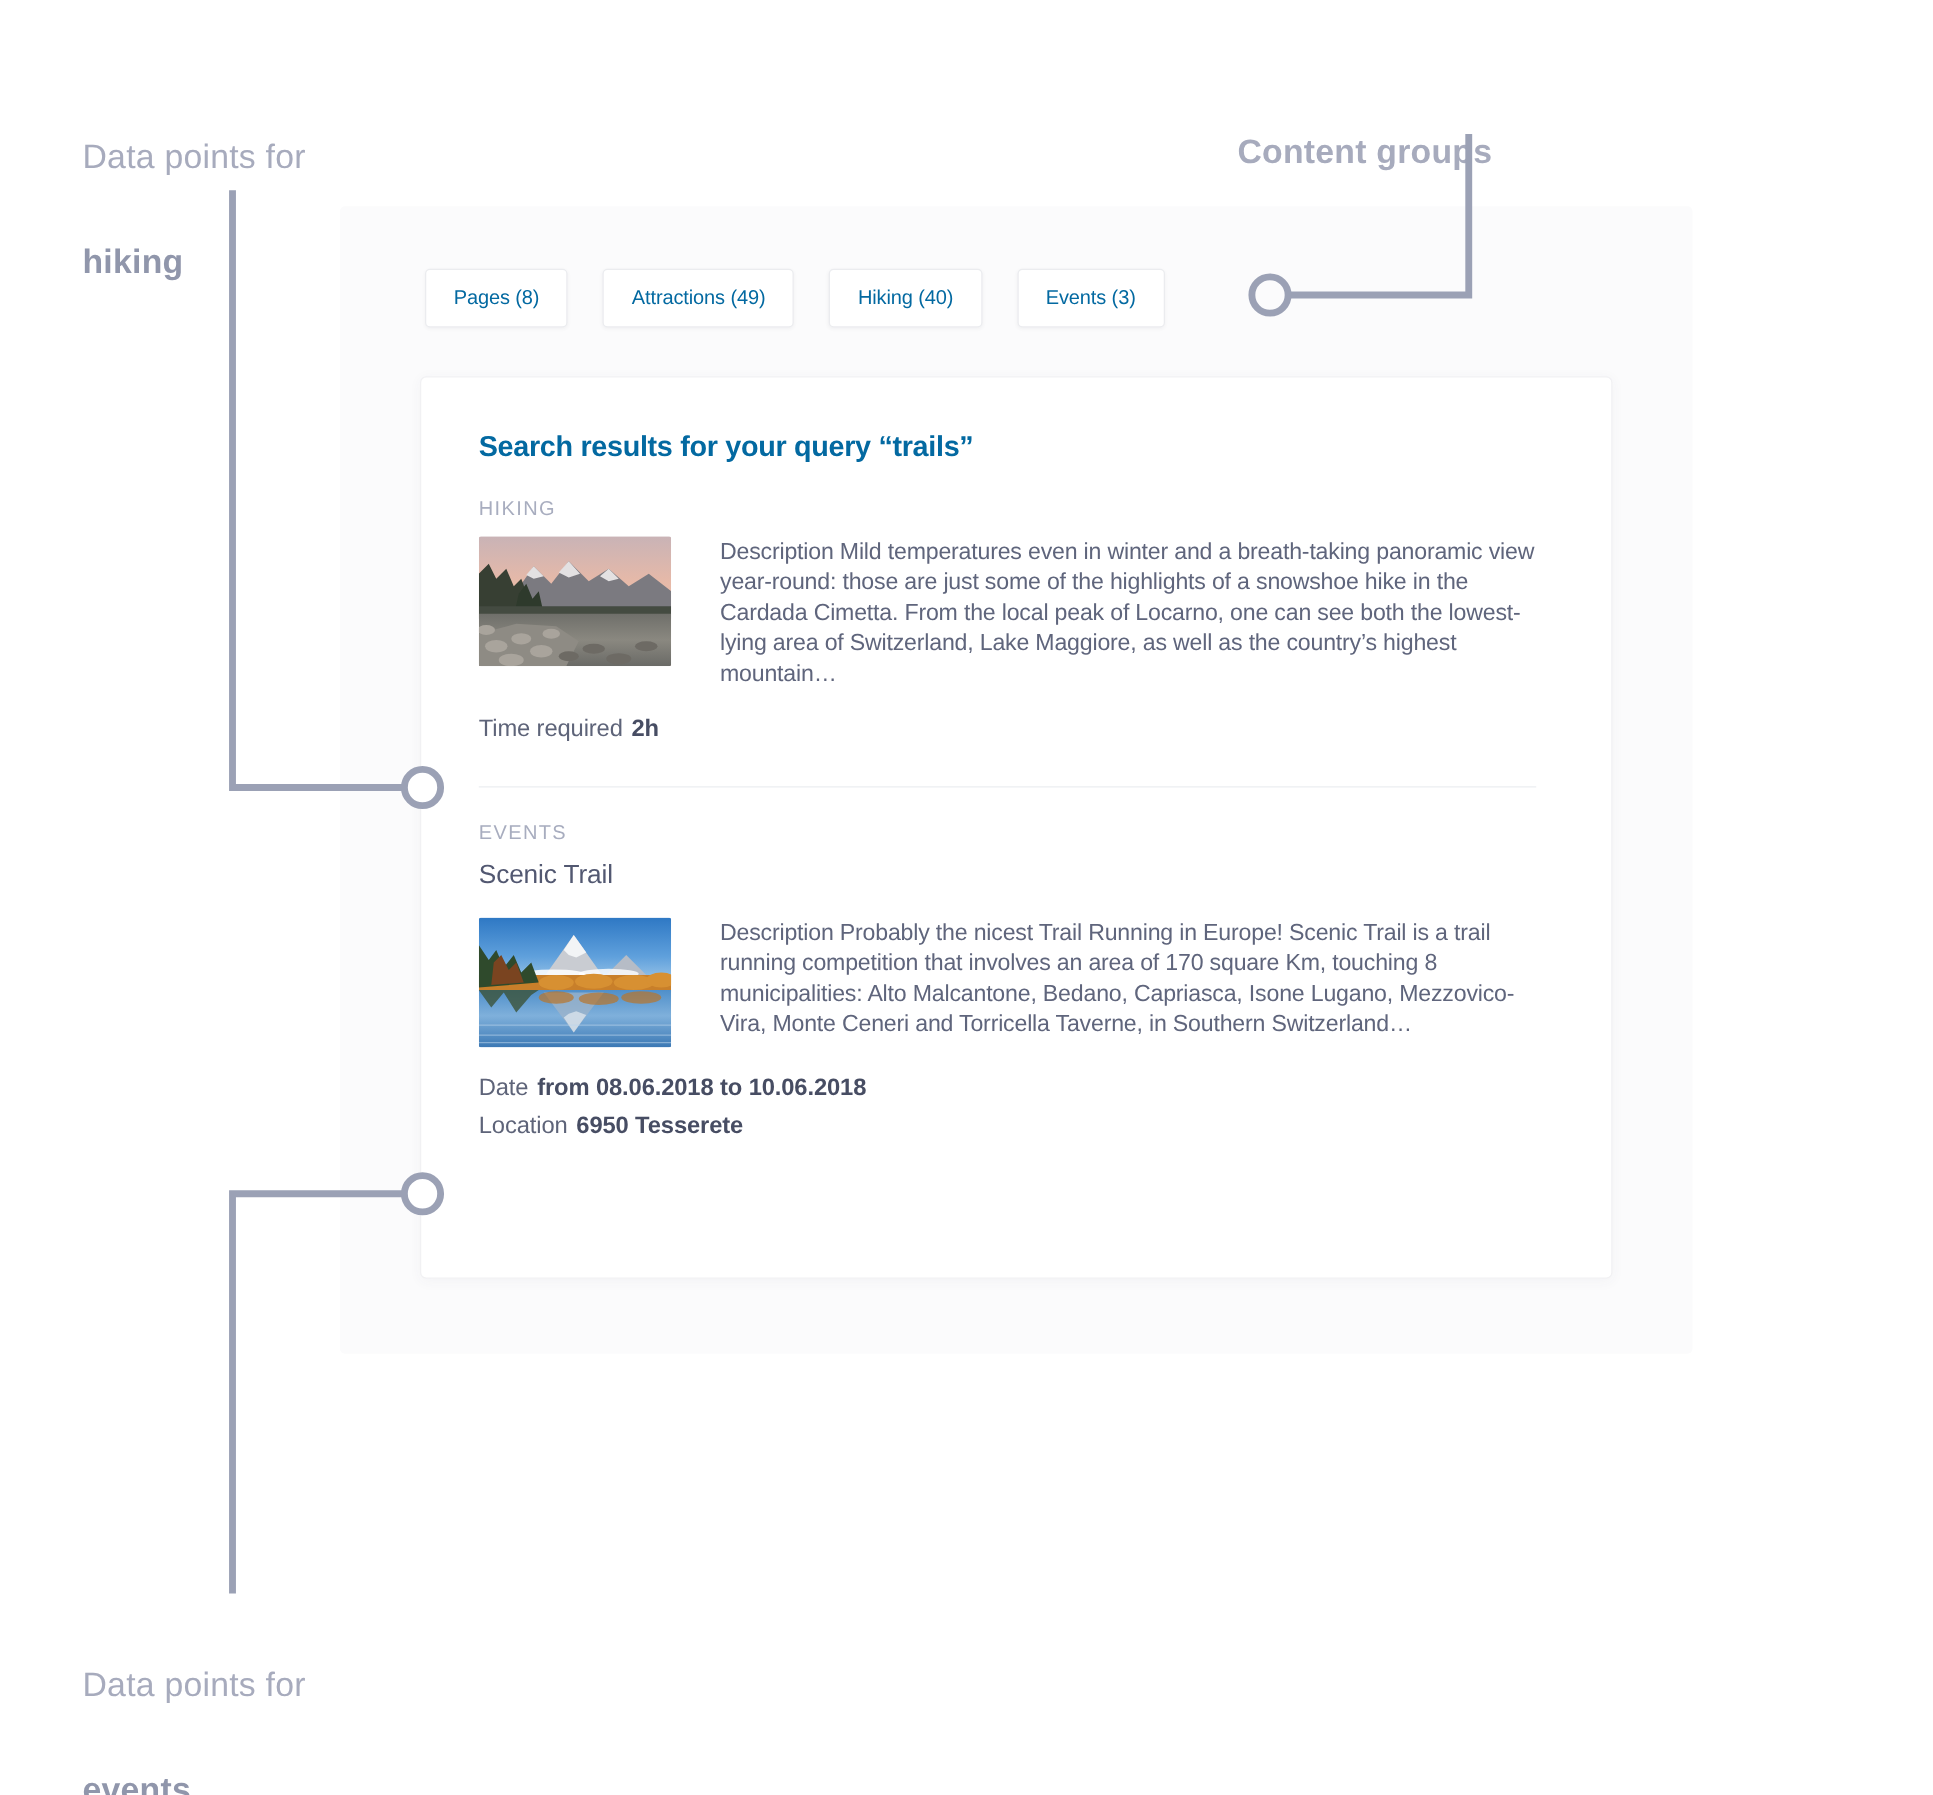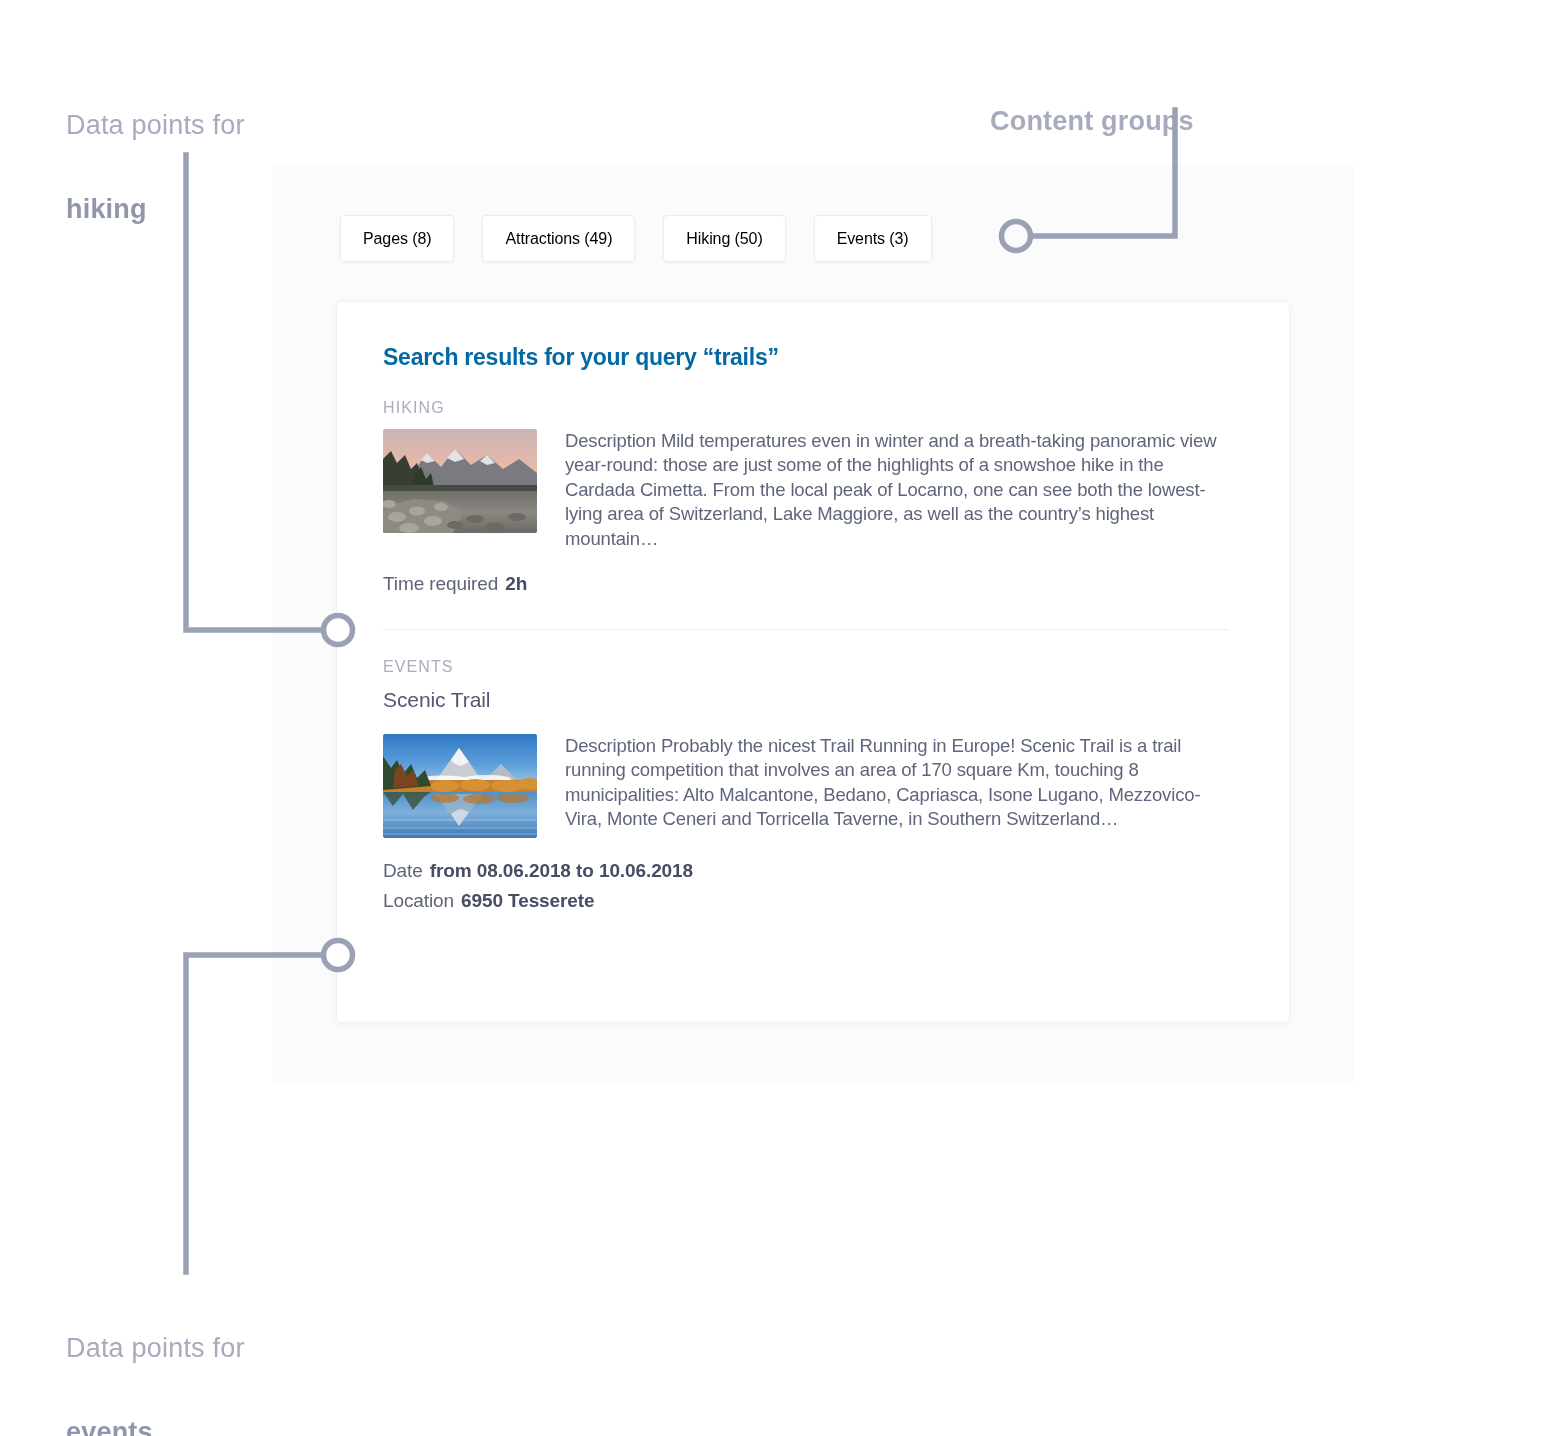--- a/index.html
+++ b/index.html
@@ -57,21 +57,21 @@
     border: 1px solid #ebecef;
     border-radius: 4px;
     box-shadow: 0 1px 3px rgba(60,64,84,0.06);
     height: 47px;
     min-width: 113px;
     padding: 0 22px;
     display: flex;
     align-items: center;
     justify-content: center;
     font-size: 16px;
-    color: #000000;
+    color: #0369a1;
     letter-spacing: -0.1px;
     cursor: pointer;
   }
 
   
   #results-card {
     position: absolute;
     left: 64px; top: 136px;
     width: 954px; height: 722px;
     background: #ffffff;
@@ -99,21 +99,21 @@
   .item-title {
     font-size: 21px;
     color: #525871;
     letter-spacing: -0.1px;
     margin-bottom: 22px;
   }
 
   .item-body {
     display: flex;
     align-items: flex-start;
-    gap: 28px;
+    gap: 39px;
   }
   .thumb {
     width: 154px; height: 104px;
     border-radius: 2px;
     flex: 0 0 auto;
     overflow: hidden;
     position: relative;
   }
   .thumb svg { display: block; width: 100%; height: 100%; }
 
@@ -179,21 +179,21 @@
 <div id="app-panel">
 
   <div id="tabs">
     <div class="tab">
       <span>Pages (8)</span>
     </div>
     <div class="tab">
       <span>Attractions (49)</span>
     </div>
     <div class="tab">
-      <span>Hiking (50)</span>
+      <span>Hiking (40)</span>
     </div>
     <div class="tab">
       <span>Events (3)</span>
     </div>
   </div>
 
   <div id="results-card">
 
     <h1 id="results-title">Search results for your query “trails”</h1>
 

